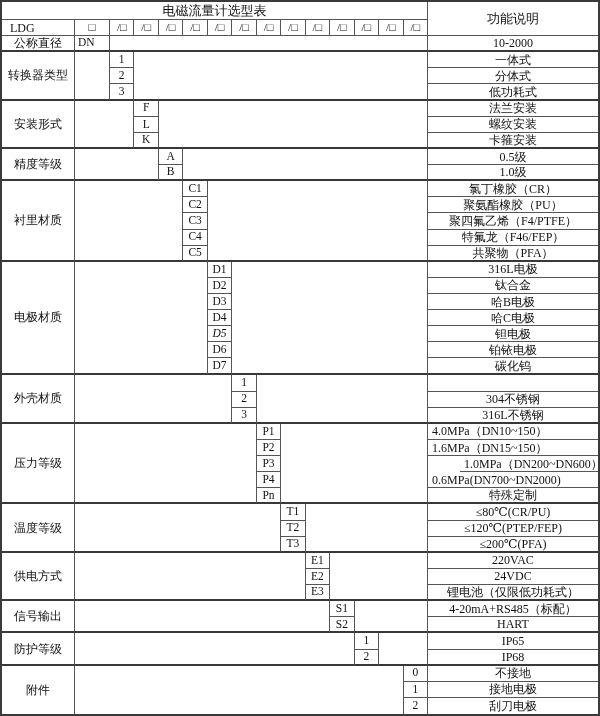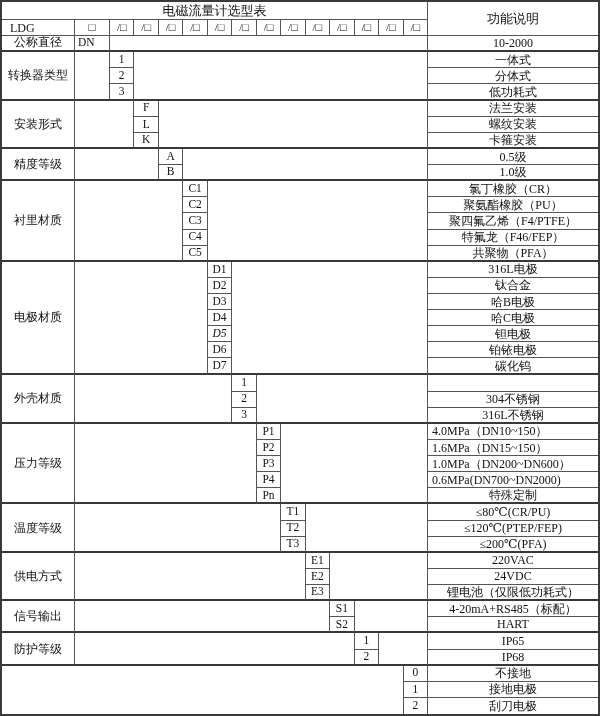--- a/index.html
+++ b/index.html
@@ -44,21 +44,21 @@
       <div class="c br bb codecell slash" style="grid-area: 2 / 6;">/□</div>
       <div class="c br bb codecell slash" style="grid-area: 2 / 7;">/□</div>
       <div class="c br bb codecell slash" style="grid-area: 2 / 8;">/□</div>
       <div class="c br bb codecell slash" style="grid-area: 2 / 9;">/□</div>
       <div class="c br bb codecell slash" style="grid-area: 2 / 10;">/□</div>
       <div class="c br bb codecell slash" style="grid-area: 2 / 11;">/□</div>
       <div class="c br bb codecell slash" style="grid-area: 2 / 12;">/□</div>
       <div class="c br bb codecell slash" style="grid-area: 2 / 13;">/□</div>
       <div class="c br bb codecell slash" style="grid-area: 2 / 14;">/□</div>
       <div class="c br bb codecell slash" style="grid-area: 2 / 15;">/□</div>
-      <div class="c br bb2" style="grid-area: 3 / 1 / 4; font-family: Liberation Mono, monospace;">公称直径</div>
+      <div class="c br bb2" style="grid-area: 3 / 1 / 4;">公称直径</div>
       <div class="c br bb2" style="grid-area: 3 / 3 / 4 / 16;"></div>
       <div class="c br codecell bb2 al" style="grid-area: 3 / 2;">DN</div>
       <div class="c bb2" style="grid-area: 3 / 16;">10-2000</div>
       <div class="c br bb2" style="grid-area: 4 / 1 / 7;">转换器类型</div>
       <div class="c br bb2" style="grid-area: 4 / 2 / 7 / 3;"></div>
       <div class="c br bb2" style="grid-area: 4 / 4 / 7 / 16;"></div>
       <div class="c br codecell bb" style="grid-area: 4 / 3;">1</div>
       <div class="c bb" style="grid-area: 4 / 16;">一体式</div>
       <div class="c br codecell bb" style="grid-area: 5 / 3;">2</div>
       <div class="c bb" style="grid-area: 5 / 16;">分体式</div>
@@ -120,21 +120,21 @@
       <div class="c br codecell bb2" style="grid-area: 26 / 8;">3</div>
       <div class="c bb2" style="grid-area: 26 / 16;">316L不锈钢</div>
       <div class="c br bb2" style="grid-area: 27 / 1 / 32;">压力等级</div>
       <div class="c br bb2" style="grid-area: 27 / 2 / 32 / 9;"></div>
       <div class="c br bb2" style="grid-area: 27 / 10 / 32 / 16;"></div>
       <div class="c br codecell bb" style="grid-area: 27 / 9;">P1</div>
       <div class="c bb al" style="grid-area: 27 / 16; padding-left: 4px;">4.0MPa（DN10~150）</div>
       <div class="c br codecell bb" style="grid-area: 28 / 9;">P2</div>
       <div class="c bb al" style="grid-area: 28 / 16; padding-left: 4px;">1.6MPa（DN15~150）</div>
       <div class="c br codecell bb" style="grid-area: 29 / 9;">P3</div>
-      <div class="c bb al" style="grid-area: 29 / 16; padding-left: 4px;">1.0MPa（DN200~DN600）</div>
+      <div class="c bb al" style="grid-area: 29 / 16; padding-left: 4px; margin-left: 32px;">1.0MPa（DN200~DN600）</div>
       <div class="c br codecell bb" style="grid-area: 30 / 9;">P4</div>
       <div class="c bb al" style="grid-area: 30 / 16; padding-left: 4px;">0.6MPa(DN700~DN2000)</div>
       <div class="c br codecell bb2" style="grid-area: 31 / 9;">Pn</div>
       <div class="c bb2" style="grid-area: 31 / 16;">特殊定制</div>
       <div class="c br bb2" style="grid-area: 32 / 1 / 35;">温度等级</div>
       <div class="c br bb2" style="grid-area: 32 / 2 / 35 / 10;"></div>
       <div class="c br bb2" style="grid-area: 32 / 11 / 35 / 16;"></div>
       <div class="c br codecell bb" style="grid-area: 32 / 10;">T1</div>
       <div class="c bb" style="grid-area: 32 / 16;">≤80℃(CR/PU)</div>
       <div class="c br codecell bb" style="grid-area: 33 / 10;">T2</div>
@@ -157,20 +157,21 @@
       <div class="c bb" style="grid-area: 38 / 16;">4-20mA+RS485（标配）</div>
       <div class="c br codecell bb2" style="grid-area: 39 / 12;">S2</div>
       <div class="c bb2" style="grid-area: 39 / 16;">HART</div>
       <div class="c br bb2" style="grid-area: 40 / 1 / 42;">防护等级</div>
       <div class="c br bb2" style="grid-area: 40 / 2 / 42 / 13;"></div>
       <div class="c br bb2" style="grid-area: 40 / 14 / 42 / 16;"></div>
       <div class="c br codecell bb" style="grid-area: 40 / 13;">1</div>
       <div class="c bb" style="grid-area: 40 / 16;">IP65</div>
       <div class="c br codecell bb2" style="grid-area: 41 / 13;">2</div>
       <div class="c bb2" style="grid-area: 41 / 16;">IP68</div>
+      <div class="c br " style="grid-area: 42 / 1 / 45;">附件</div>
       <div class="c br " style="grid-area: 42 / 2 / 45 / 15;"></div>
       <div class="c br codecell bb" style="grid-area: 42 / 15;">0</div>
       <div class="c bb" style="grid-area: 42 / 16;">不接地</div>
       <div class="c br codecell bb" style="grid-area: 43 / 15;">1</div>
       <div class="c bb" style="grid-area: 43 / 16;">接地电极</div>
       <div class="c br codecell " style="grid-area: 44 / 15;">2</div>
       <div class="c " style="grid-area: 44 / 16;">刮刀电极</div>
     </div>
 </div>
 

